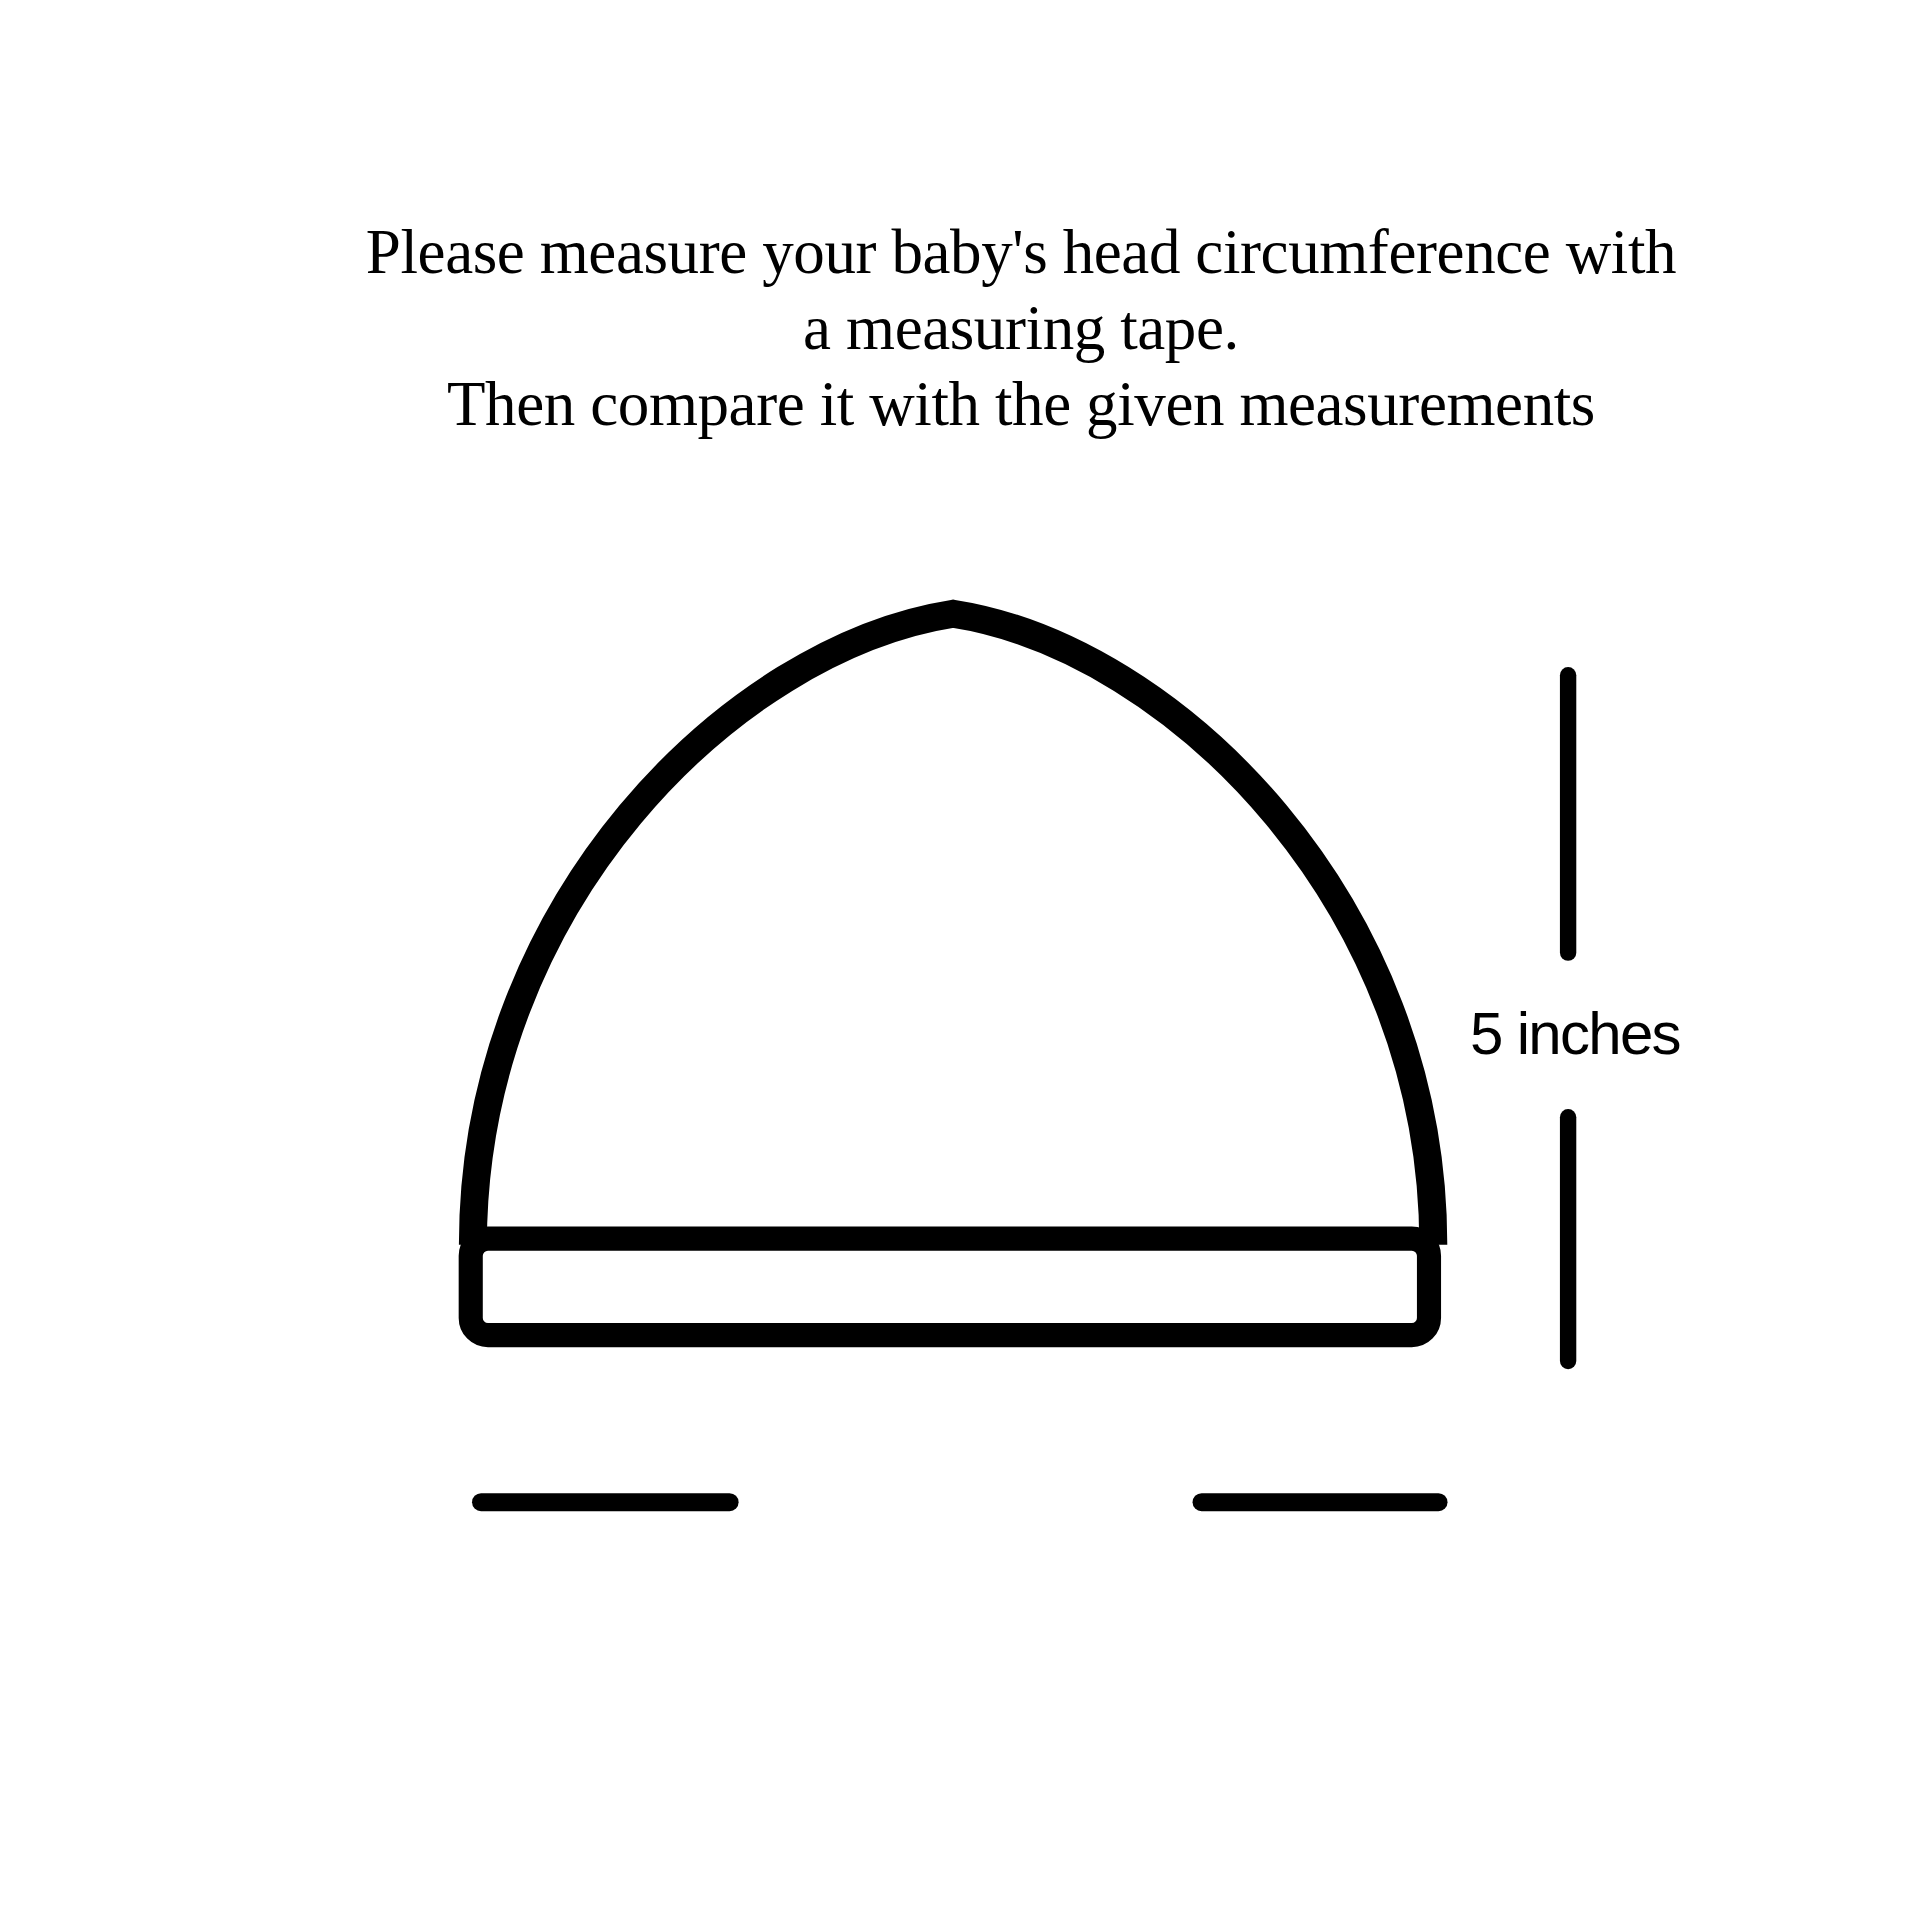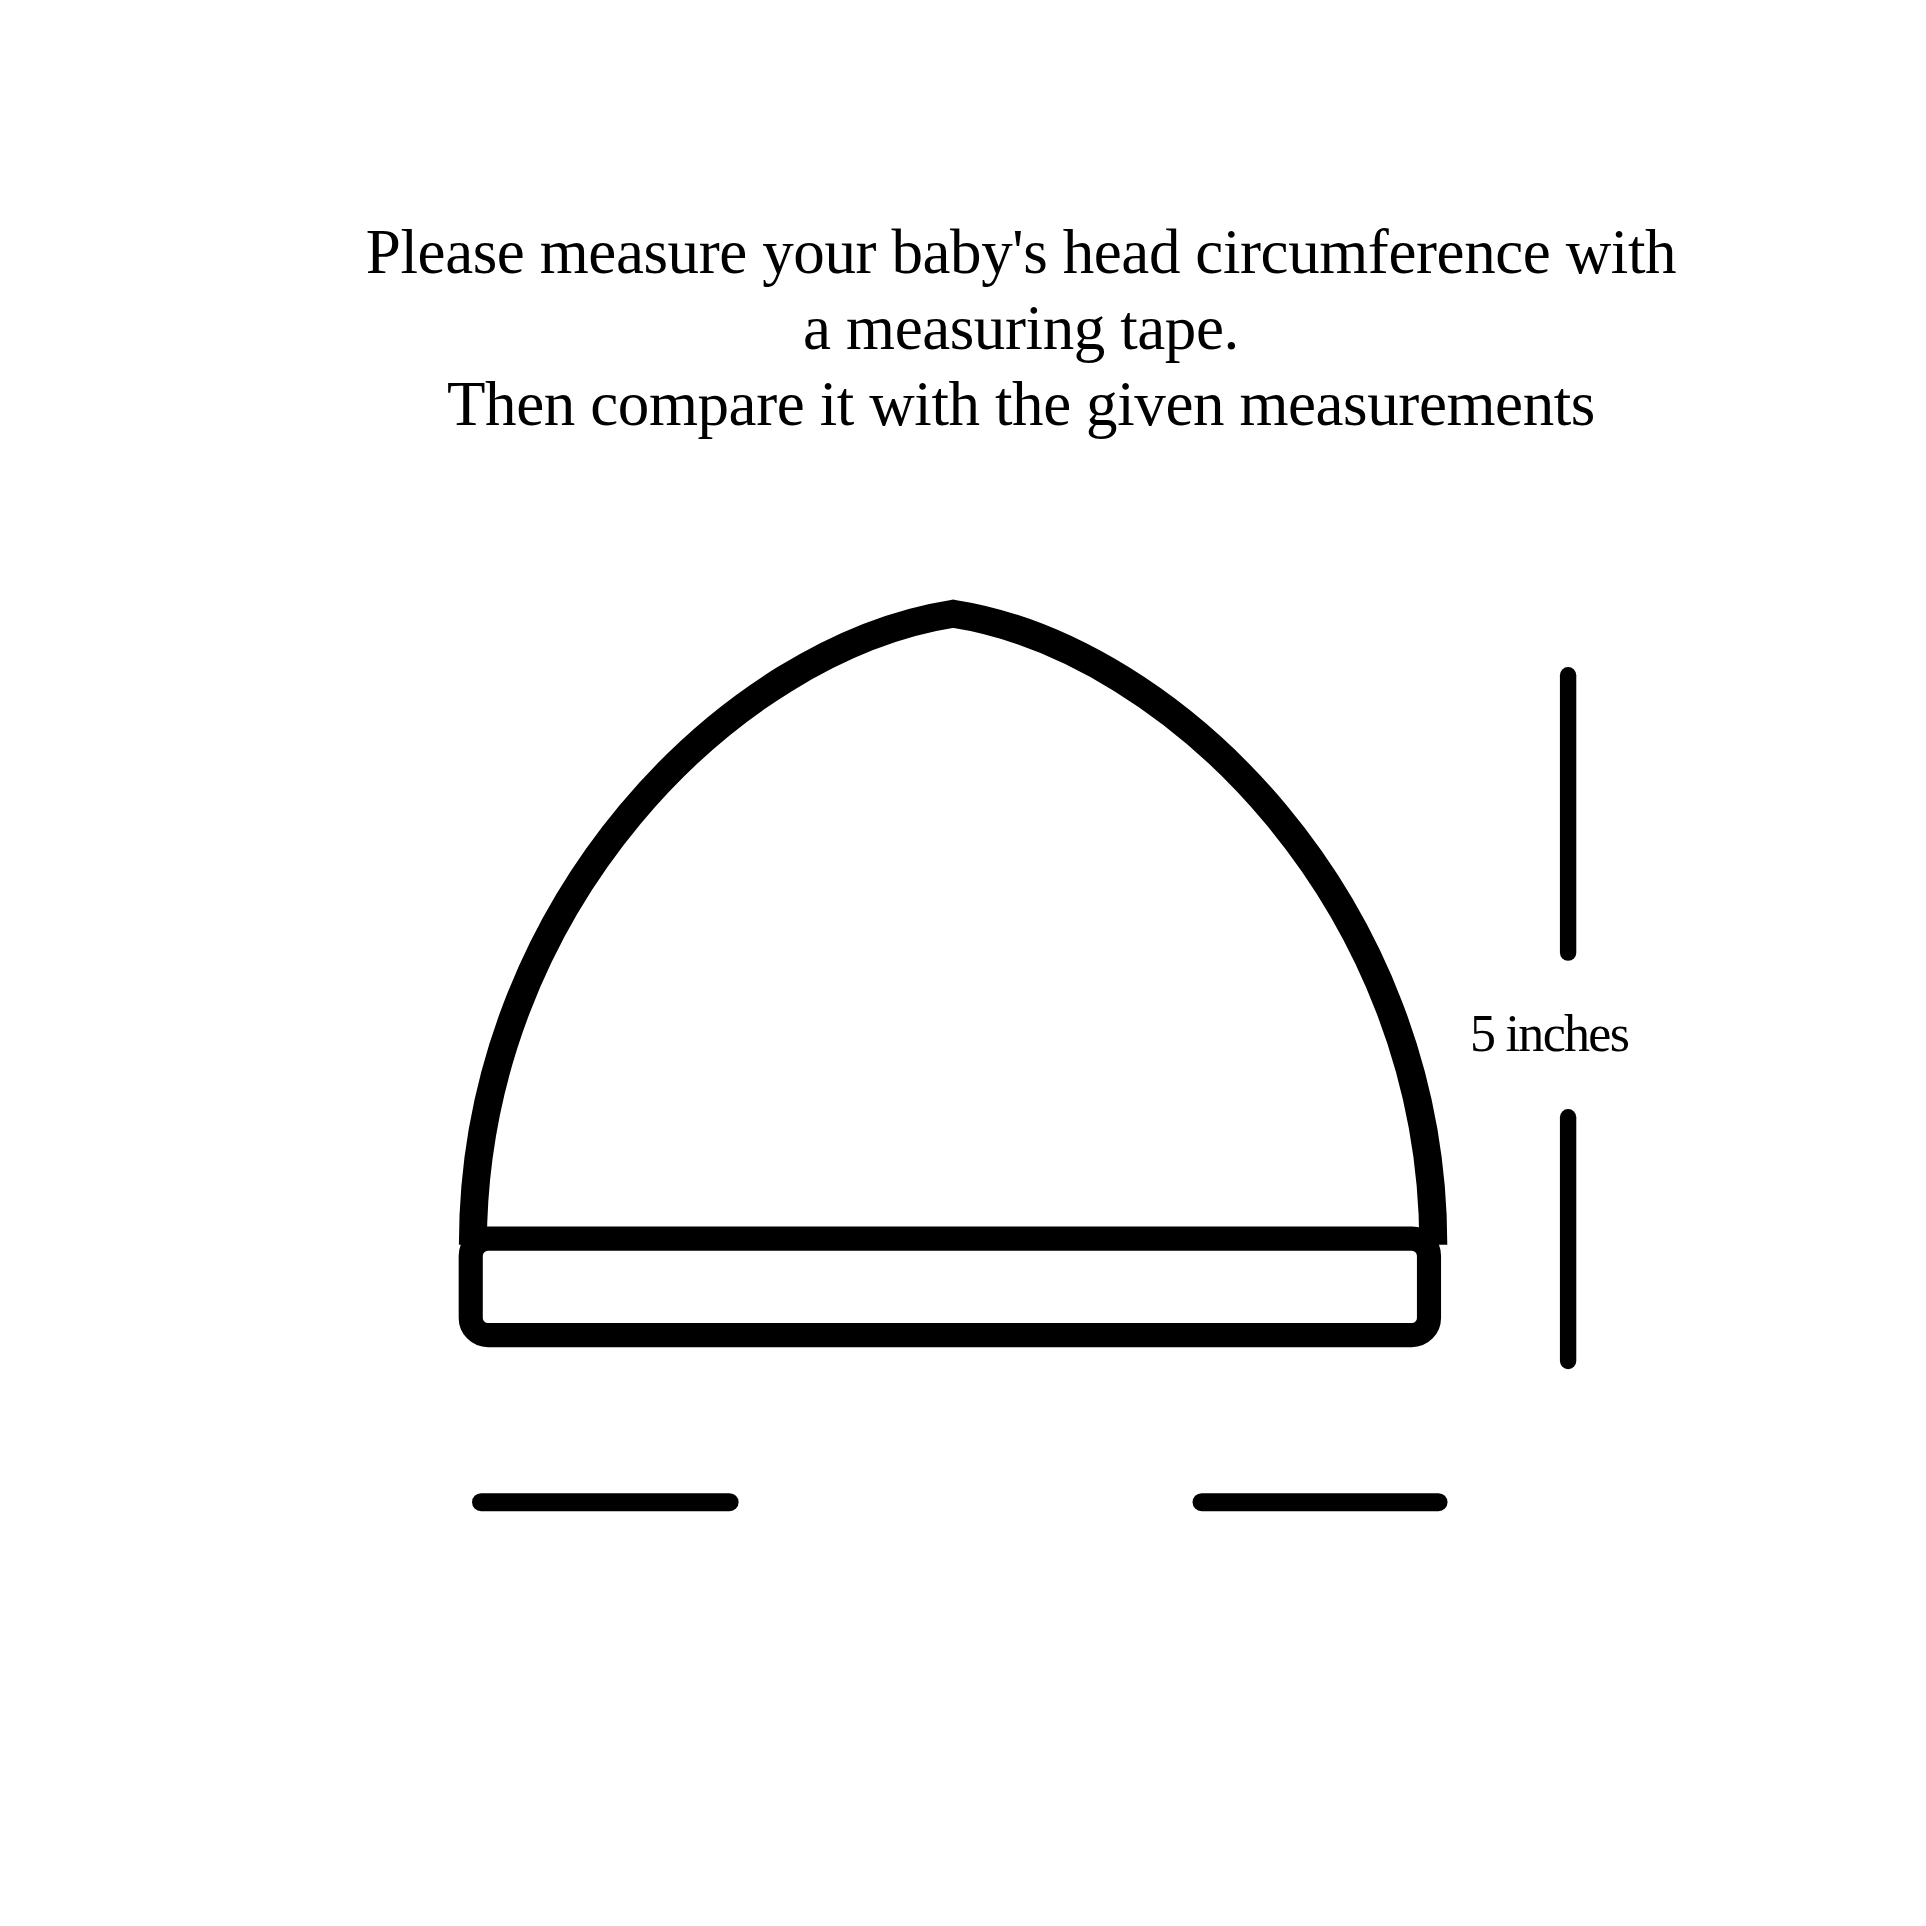--- a/index.html
+++ b/index.html
@@ -48,22 +48,22 @@
     fill:none;
     stroke:var(--ink);
   }
   .diagram-svg .filled{
     fill:var(--bg);
     stroke:var(--ink);
   }
   .dim-label{
     position:absolute;
     color:var(--ink);
-    font-family:Liberation Serif, serif;
-    font-size:52px;
+    font-family:Liberation Sans, sans-serif;
+    font-size:60px;
     line-height:67px;
     letter-spacing:-1.7px;
     white-space:nowrap;
   }
   .dim-label.height{
     left:1470px;
     top:1000px;
   }
   .dim-label.width{
     left:811px;

